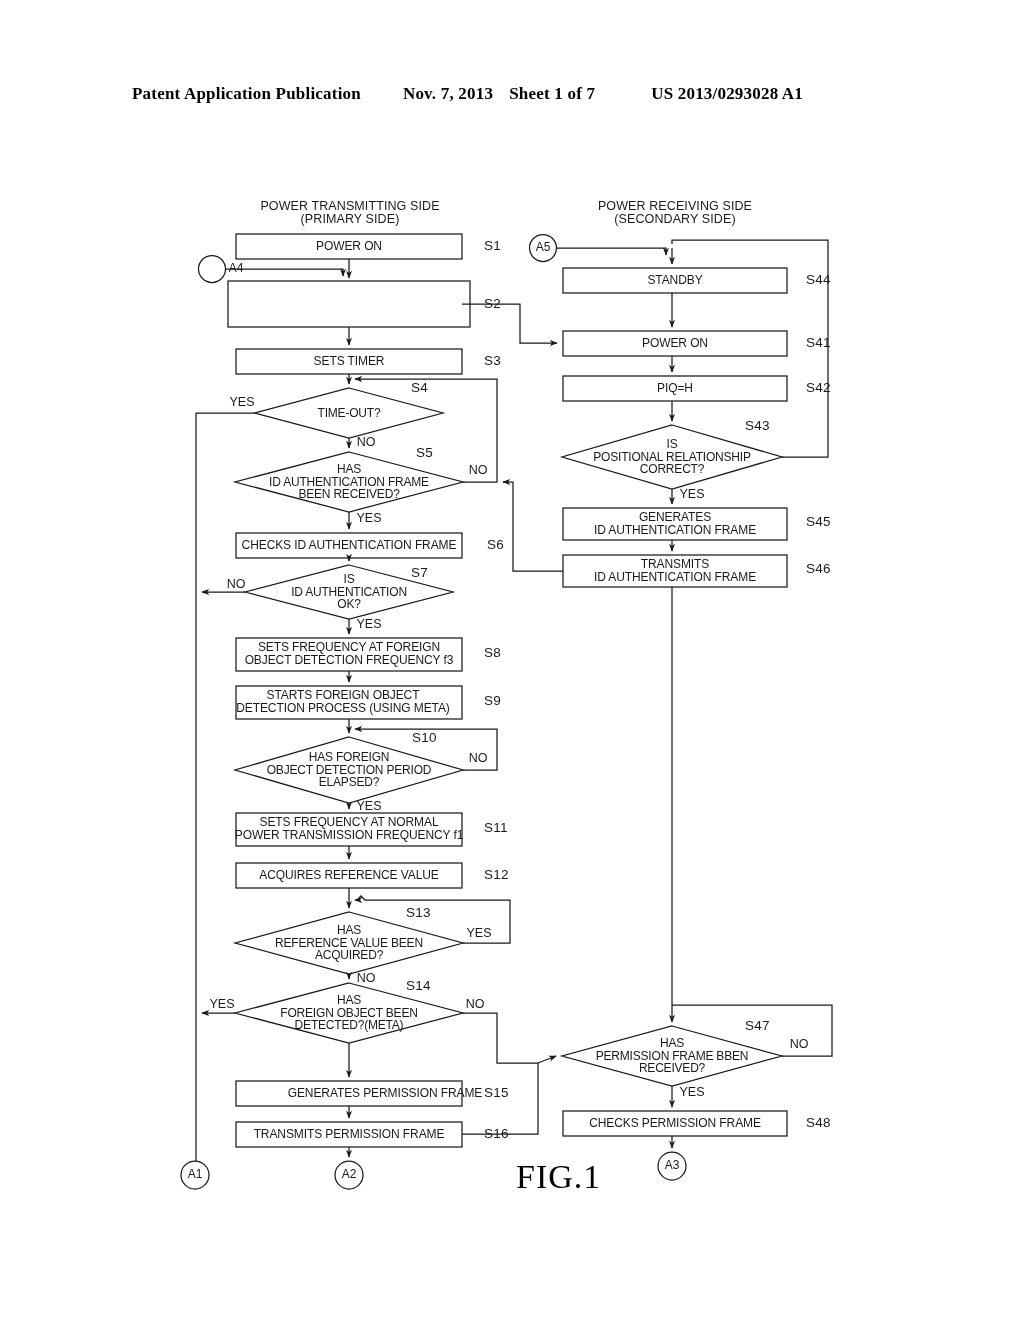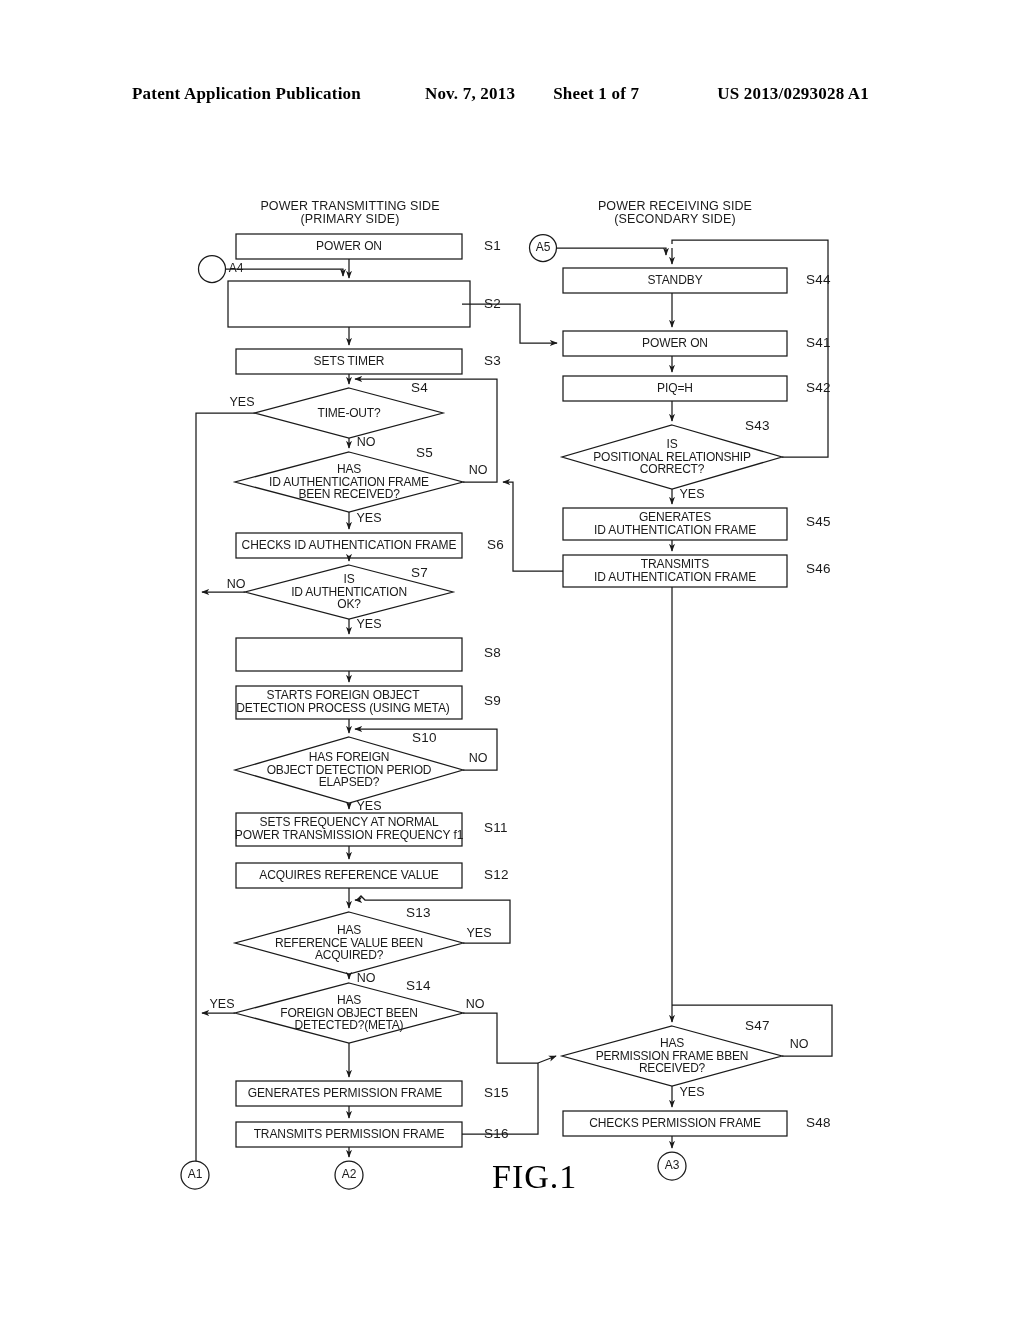--- a/index.html
+++ b/index.html
@@ -4,21 +4,21 @@
 <style>
   html,body{margin:0;padding:0;background:#fff;}
   body{width:1024px;height:1320px;position:relative;
        font-family:"Liberation Sans", sans-serif;color:#000;}
 
   
   #pat-header{position:absolute;left:0;top:84px;width:1024px;
       font-family:"Liberation Serif", serif;font-weight:bold;font-size:17px;
       letter-spacing:.2px;}
   #pat-header .ph-inner{position:relative;width:760px;margin:0 auto;
-      display:flex;align-items:baseline;gap:22px;}
+      display:flex;align-items:baseline;}
   #pat-header .ph-title{white-space:nowrap;}
   #pat-header .ph-date{white-space:nowrap;margin-left:42px;}
   #pat-header .ph-sheet{white-space:nowrap;margin-left:16px;}
   #pat-header .ph-num{white-space:nowrap;margin-left:56px;}
 
   
   #fig{position:absolute;left:0;top:0;width:1024px;height:1320px;}
   #fig svg{position:absolute;left:0;top:0;}
 
   
@@ -163,35 +163,37 @@
 <div class="lbl boxtxt" style="left:236px;top:240px;width:226px;">POWER ON</div>
 <div class="lbl boxtxt" style="left:236px;top:355px;width:226px;">SETS TIMER</div>
 <div class="lbl diatxt" style="left:279px;top:407px;width:140px;">TIME-OUT?</div>
 <div class="lbl diatxt" style="left:249px;top:463px;width:200px;">HAS
 ID AUTHENTICATION FRAME
 BEEN RECEIVED?</div>
 <div class="lbl boxtxt" style="left:236px;top:539px;width:226px;">CHECKS ID AUTHENTICATION FRAME</div>
 <div class="lbl diatxt" style="left:259px;top:573px;width:180px;">IS
 ID AUTHENTICATION
 OK?</div>
+<div class="lbl boxtxt" style="left:236px;top:641px;width:226px;">SETS FREQUENCY AT FOREIGN
+OBJECT DETECTION FREQUENCY f3</div>
 <div class="lbl boxtxt" style="left:227px;top:689px;width:232px;">STARTS FOREIGN OBJECT
 DETECTION PROCESS (USING META)</div>
 <div class="lbl diatxt" style="left:249px;top:751px;width:200px;">HAS FOREIGN
 OBJECT DETECTION PERIOD
 ELAPSED?</div>
 <div class="lbl boxtxt" style="left:232px;top:816px;width:234px;">SETS FREQUENCY AT NORMAL
 POWER TRANSMISSION FREQUENCY f1</div>
 <div class="lbl boxtxt" style="left:236px;top:869px;width:226px;">ACQUIRES REFERENCE VALUE</div>
 <div class="lbl diatxt" style="left:251px;top:924px;width:196px;">HAS
 REFERENCE VALUE BEEN
 ACQUIRED?</div>
 <div class="lbl diatxt" style="left:251px;top:994px;width:196px;">HAS
 FOREIGN OBJECT BEEN
 DETECTED?(META)</div>
-<div class="lbl boxtxt" style="left:236px;top:1087px;width:218px;">GENERATES PERMISSION FRAME</div>
+<div class="lbl boxtxt" style="left:236px;top:1087px;width:218px;padding-left:40px;">GENERATES PERMISSION FRAME</div>
 <div class="lbl boxtxt" style="left:236px;top:1128px;width:226px;">TRANSMITS PERMISSION FRAME</div>
 
 <div class="lbl step" style="left:484px;top:239px;">S1</div>
 <div class="lbl step" style="left:484px;top:297px;">S2</div>
 <div class="lbl step" style="left:484px;top:354px;">S3</div>
 <div class="lbl step" style="left:411px;top:381px;">S4</div>
 <div class="lbl step" style="left:416px;top:446px;">S5</div>
 <div class="lbl step" style="left:487px;top:538px;">S6</div>
 <div class="lbl step" style="left:411px;top:566px;">S7</div>
 <div class="lbl step" style="left:484px;top:646px;">S8</div>
@@ -243,15 +245,15 @@
 <div class="lbl yn" style="left:464px;top:752px;width:28px;">NO</div>
 <div class="lbl yn" style="left:352px;top:800px;width:34px;">YES</div>
 <div class="lbl yn" style="left:462px;top:927px;width:34px;">YES</div>
 <div class="lbl yn" style="left:352px;top:972px;width:28px;">NO</div>
 <div class="lbl yn" style="left:205px;top:998px;width:34px;">YES</div>
 <div class="lbl yn" style="left:461px;top:998px;width:28px;">NO</div>
 <div class="lbl yn" style="left:675px;top:488px;width:34px;">YES</div>
 <div class="lbl yn" style="left:785px;top:1038px;width:28px;">NO</div>
 <div class="lbl yn" style="left:675px;top:1086px;width:34px;">YES</div>
 
-<div class="figlabel" style="left:492px;top:1158px;">FIG.1</div>
+<div class="figlabel" style="left:516px;top:1158px;">FIG.1</div>
 
 </div>
 
 </body></html>

